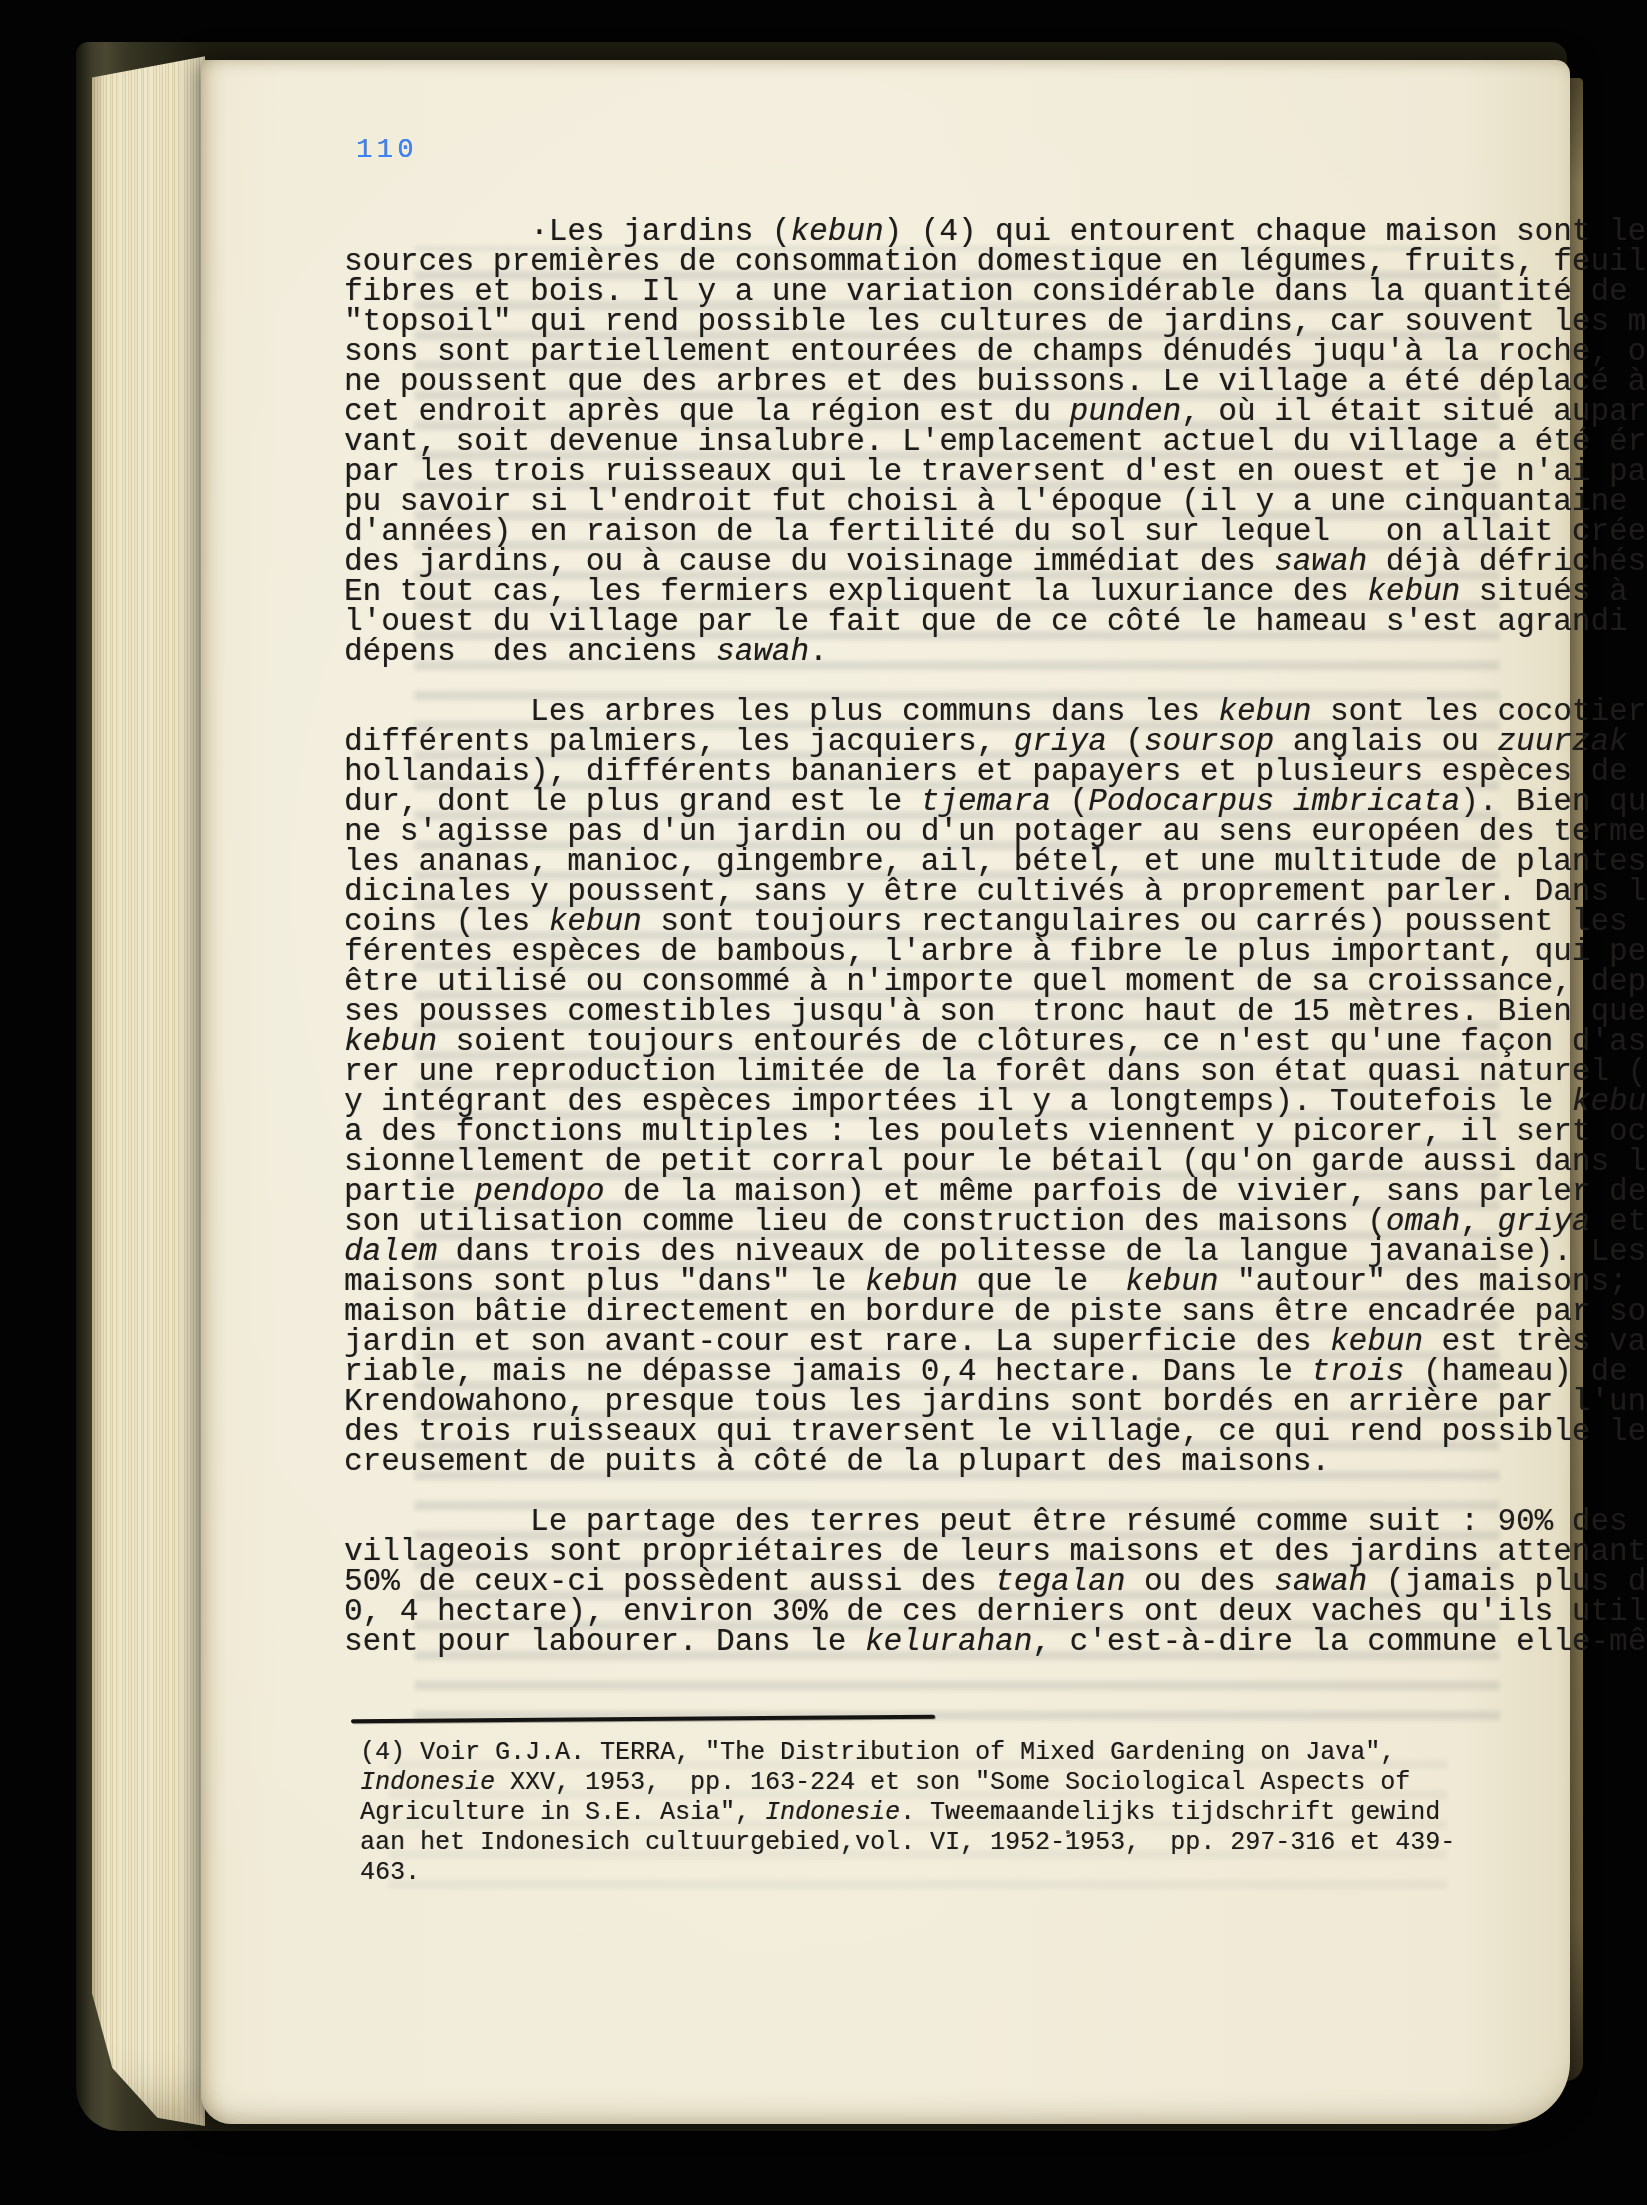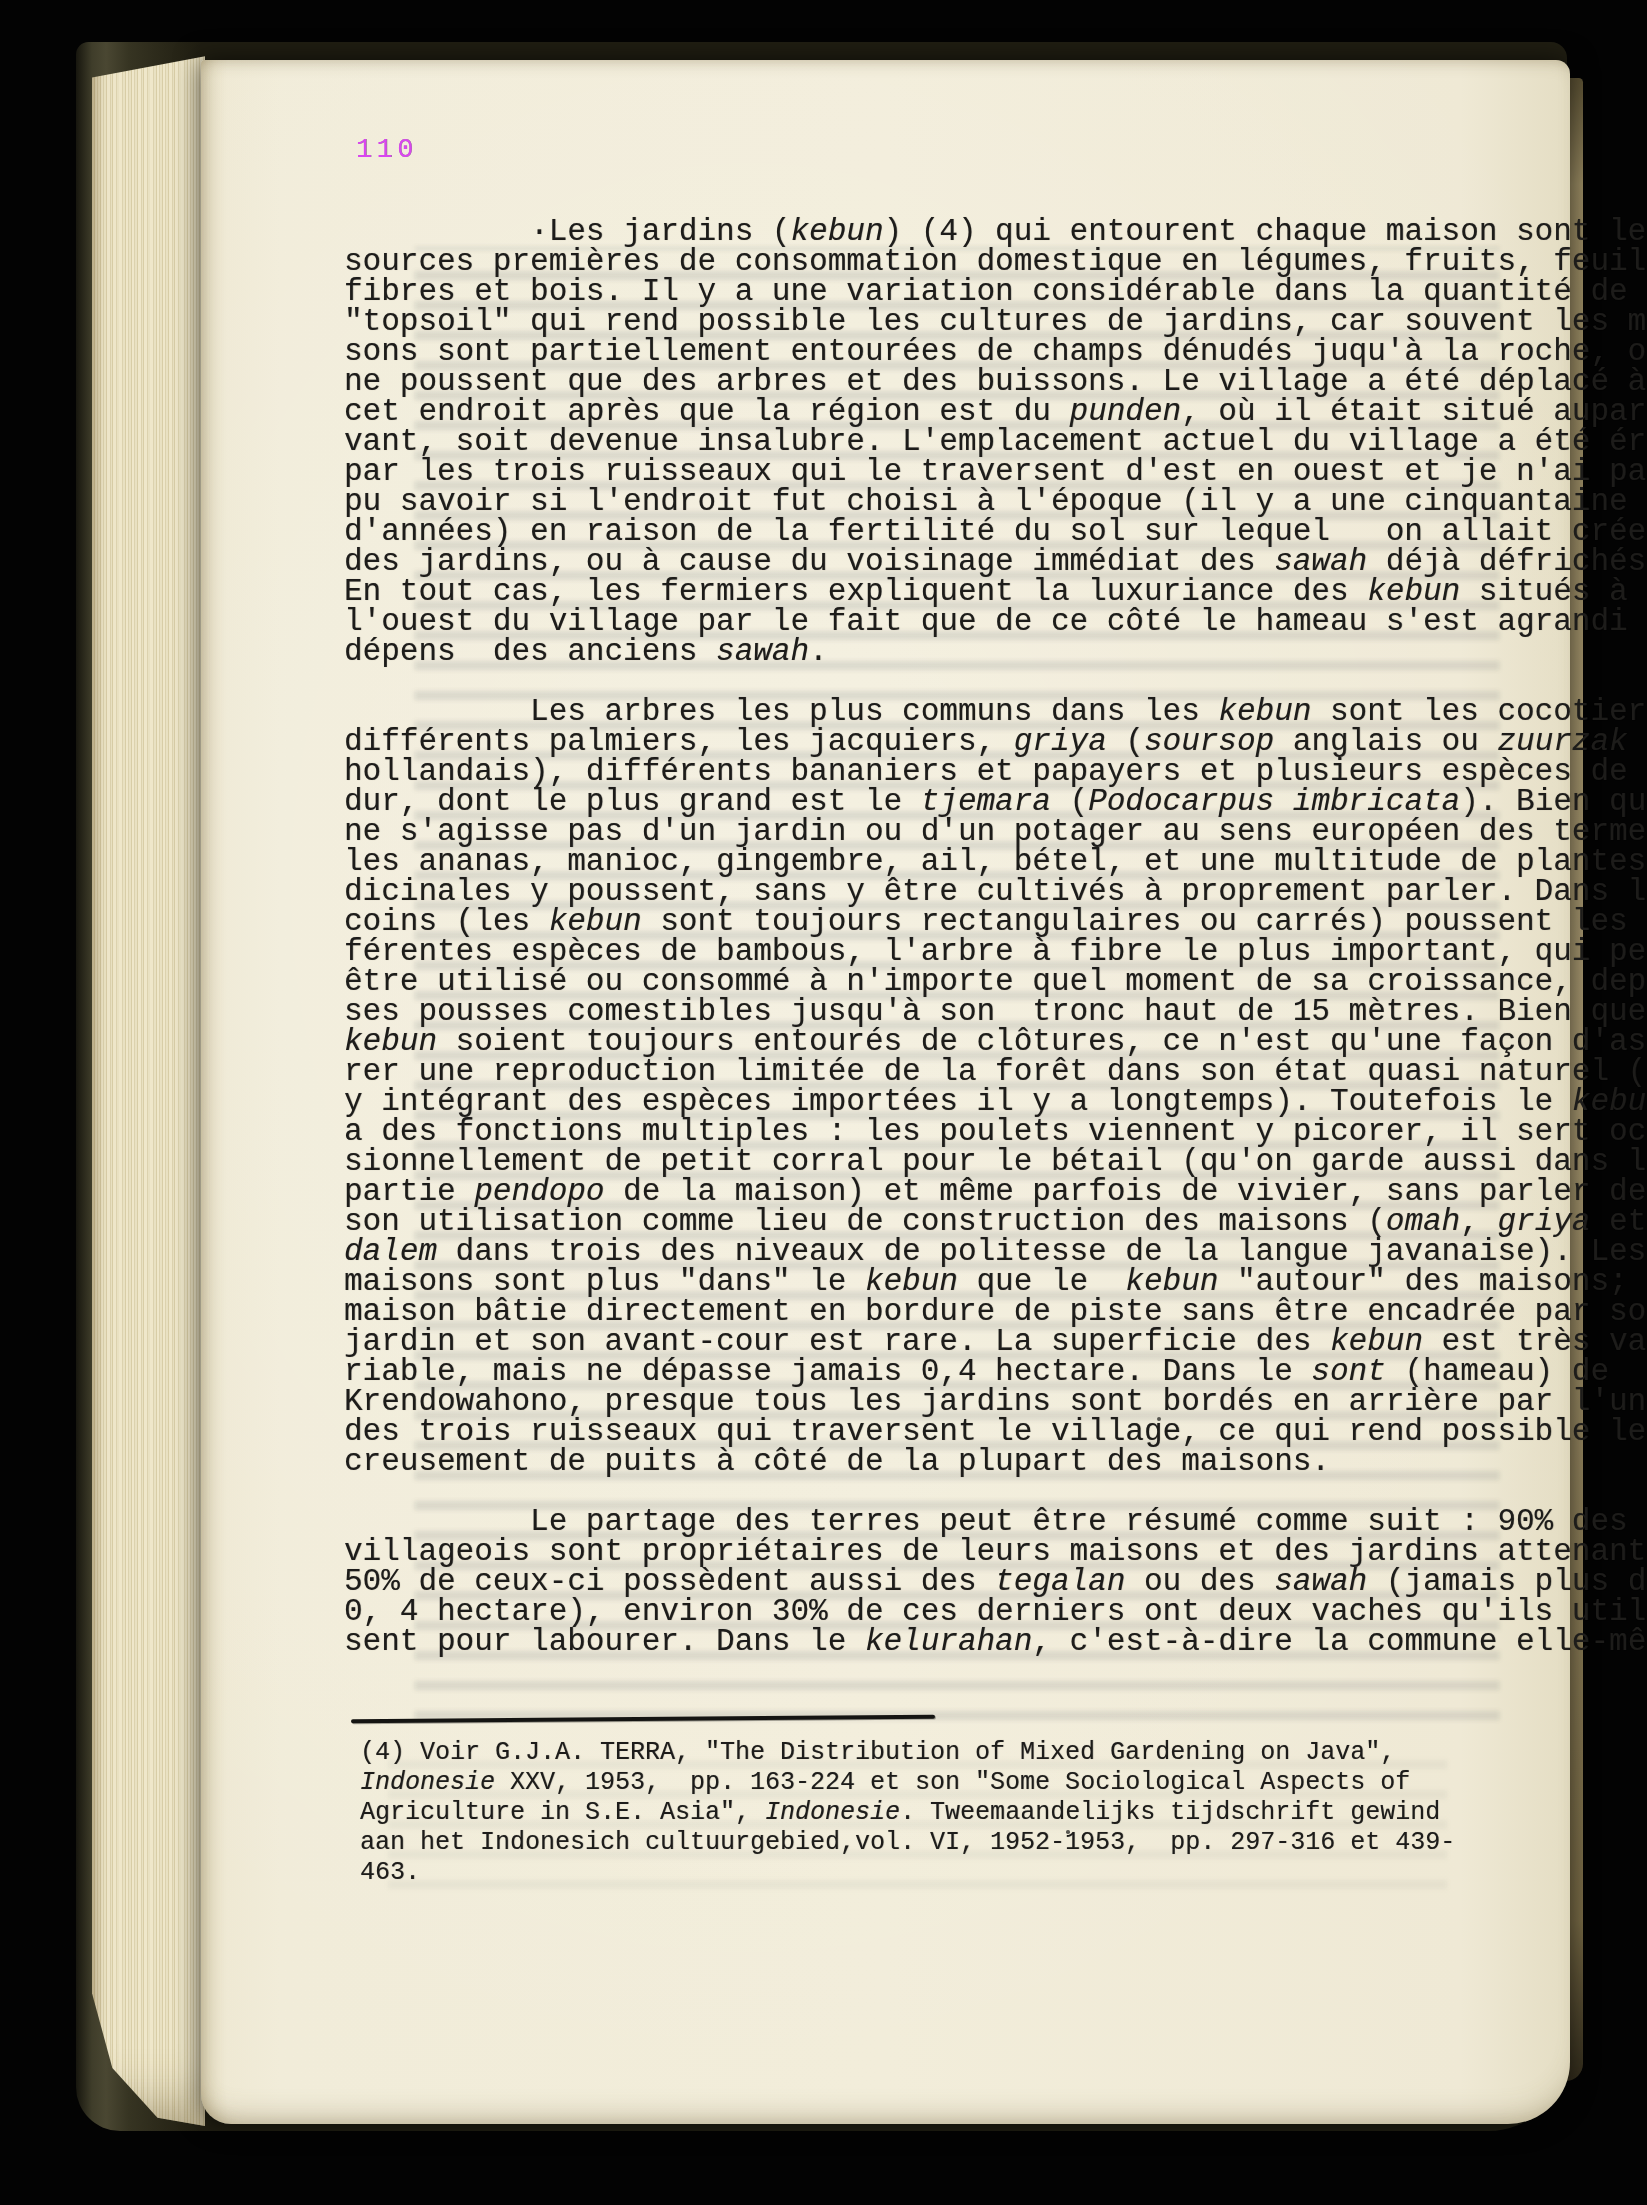--- a/index.html
+++ b/index.html
@@ -33,21 +33,21 @@
                    inset 0 12.4px 17.6px -14px rgba(110,95,55,.38),
                    0 0 26.5px rgba(0,0,0,.65);}
   
   .bleed{position:absolute;left:415px;top:247px;width:1085px;height:1491px;
          background:repeating-linear-gradient(0deg,rgba(0,0,0,0) 0 17.6px,rgba(105,120,122,.085) 17.6px 27px,rgba(0,0,0,0) 27px 30px);
          filter:blur(1.9px);pointer-events:none;}
   .bleed2{position:absolute;left:388px;top:1756px;width:1059px;height:150px;
          background:repeating-linear-gradient(0deg,rgba(0,0,0,0) 0 17px,rgba(110,122,120,.07) 17px 26.5px,rgba(0,0,0,0) 26.5px 30px);
          filter:blur(2.1px);pointer-events:none;}
   .pagenum{position:absolute;left:356px;top:134px;font-size:27px;line-height:32px;
-           letter-spacing:4.4px;color:#d946ef;text-shadow:0.4px 0.3px 0.6px rgba(25,25,25,.5);}
+           letter-spacing:4.4px;color:#3b82f6;text-shadow:0.4px 0.3px 0.6px rgba(25,25,25,.5);}
   .bodytext{position:absolute;left:344px;top:217px;width:1165px;
             font-size:31px;line-height:30px;color:#1d1c1a;white-space:pre;
             text-shadow:0.4px 0.3px 0.7px rgba(25,25,25,.45);}
   .bodytext .para{margin:0 0 30px 0;}
   .bodytext .para:last-child{margin-bottom:11px;}
   em{font-style:italic;}
   .fnrule{position:absolute;left:351px;top:1717px;width:584px;height:4.4px;background:#141412;
           border-radius:2.6px;transform:rotate(-.45deg);
           box-shadow:0.9px 0.9px 0 rgba(20,20,18,.35);}
   .footnote{position:absolute;left:360px;top:1738px;width:1112px;
@@ -101,21 +101,21 @@
 rer une reproduction limitée de la forêt dans son état quasi naturel (en
 y intégrant des espèces importées il y a longtemps). Toutefois le <em>kebun</em>
 a des fonctions multiples : les poulets viennent y picorer, il sert occa-
 sionnellement de petit corral pour le bétail (qu'on garde aussi dans la
 partie <em>pendopo</em> de la maison) et même parfois de vivier, sans parler de
 son utilisation comme lieu de construction des maisons (<em>omah</em>, <em>griya</em> et
 <em>dalem</em> dans trois des niveaux de politesse de la langue javanaise). Les
 maisons sont plus "dans" le <em>kebun</em> que le  <em>kebun</em> "autour" des maisons; une
 maison bâtie directement en bordure de piste sans être encadrée par son
 jardin et son avant-cour est rare. La superficie des <em>kebun</em> est très va-
-riable, mais ne dépasse jamais 0,4 hectare. Dans le <em>sont</em> (hameau) de
+riable, mais ne dépasse jamais 0,4 hectare. Dans le <em>trois</em> (hameau) de
 Krendowahono, presque tous les jardins sont bordés en arrière par l'un
 des trois ruisseaux qui traversent le village, ce qui rend possible le
 creusement de puits à côté de la plupart des maisons.</div><div class="para">          Le partage des terres peut être résumé comme suit : 90% des
 villageois sont propriétaires de leurs maisons et des jardins attenants;
 50% de ceux-ci possèdent aussi des <em>tegalan</em> ou des <em>sawah</em> (jamais plus de
 0, 4 hectare), environ 30% de ces derniers ont deux vaches qu'ils utili-
 sent pour labourer. Dans le <em>kelurahan</em>, c'est-à-dire la commune elle-même</div></div>
 
   <div class="fnrule"></div>
 

